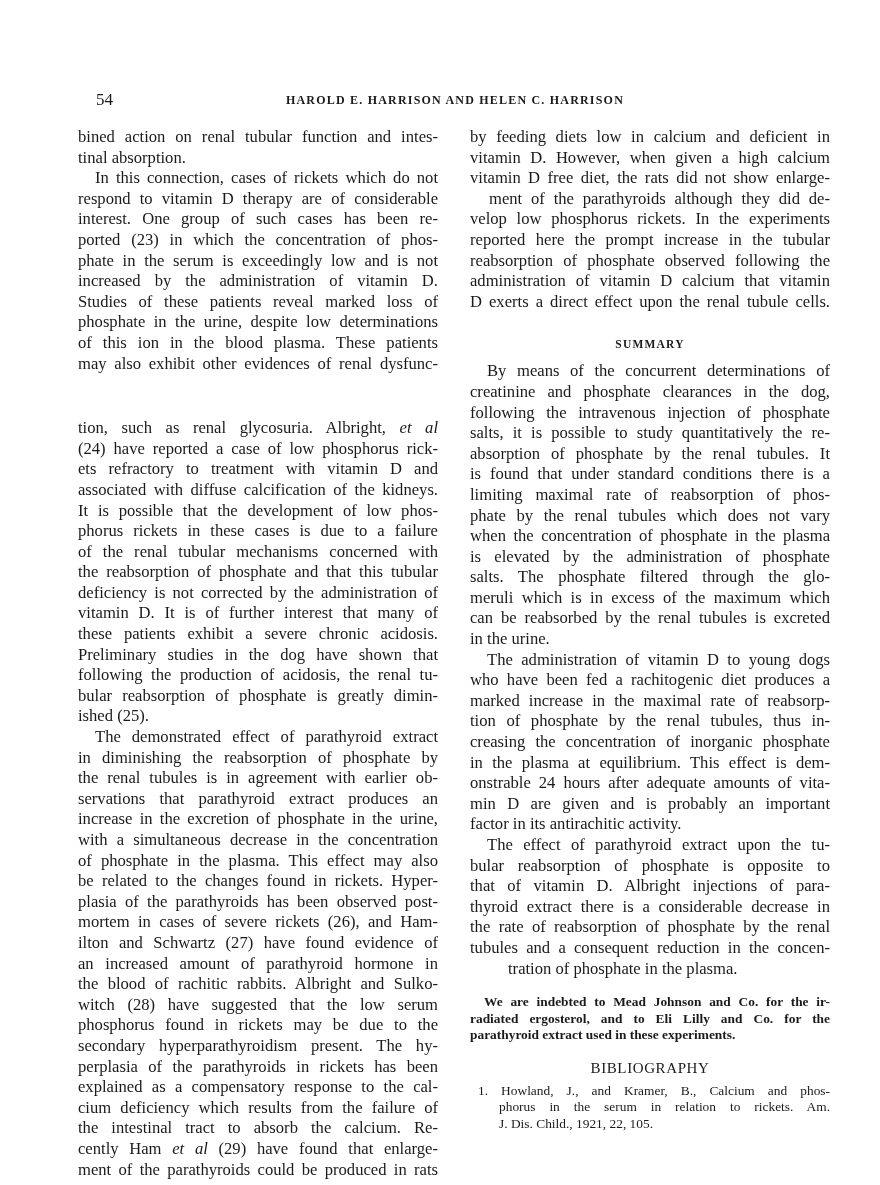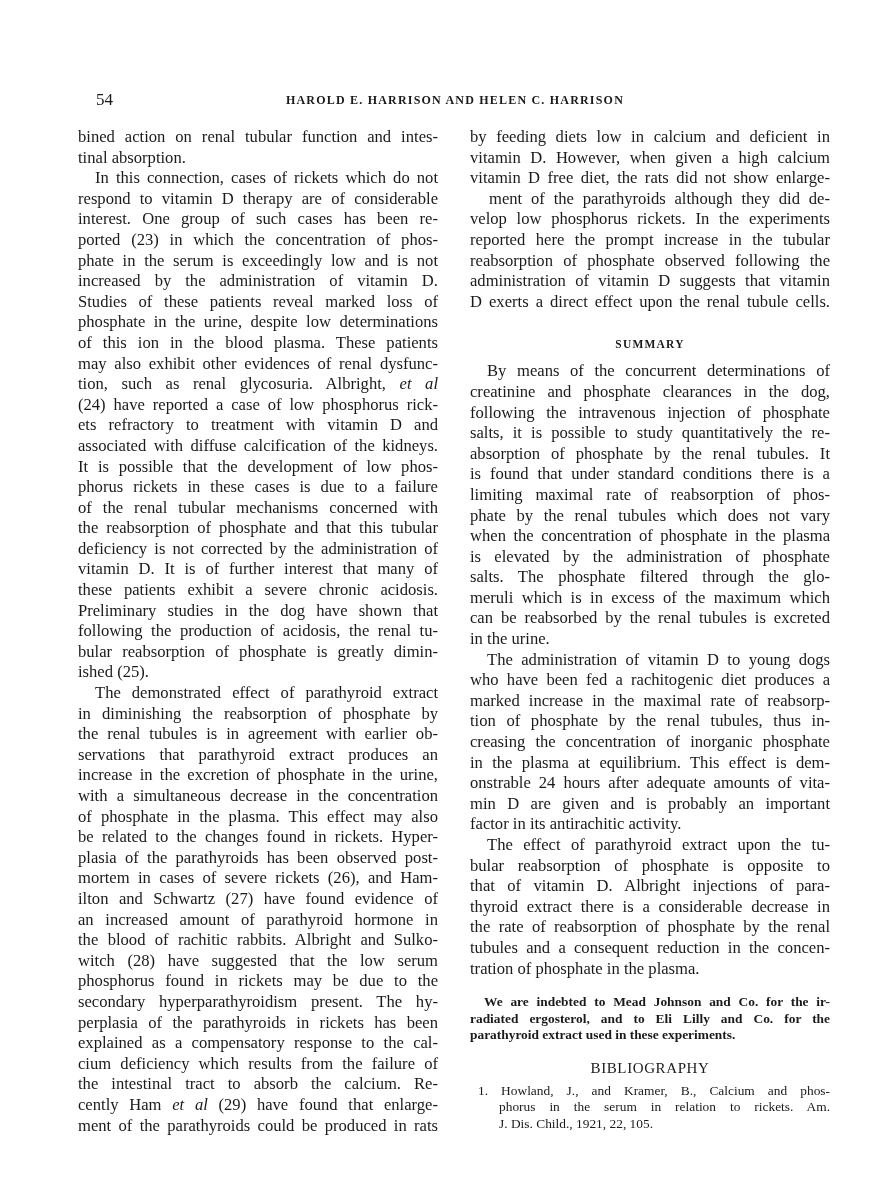--- a/index.html
+++ b/index.html
@@ -40,21 +40,21 @@
       <span class="line indent" style="white-space: normal;">In this connection, cases of rickets which do not</span>
       <span class="line" style="white-space: normal;">respond to vitamin D therapy are of considerable</span>
       <span class="line" style="white-space: normal;">interest.  One group of such cases has been re-</span>
       <span class="line" style="white-space: normal;">ported (23) in which the concentration of phos-</span>
       <span class="line" style="white-space: normal;">phate in the serum is exceedingly low and is not</span>
       <span class="line" style="white-space: normal;">increased by the administration of vitamin D.</span>
       <span class="line" style="white-space: normal;">Studies of these patients reveal marked loss of</span>
       <span class="line" style="white-space: normal;">phosphate in the urine, despite low determinations</span>
       <span class="line" style="white-space: normal;">of this ion in the blood plasma.  These patients</span>
       <span class="line" style="white-space: normal;">may also exhibit other evidences of renal dysfunc-</span>
-      <span class="line" style="white-space: normal;">tion, such as renal glycosuria.  Albright, <span class="em">et al</span></span>
+      <span class="line" style="white-space: normal; margin-top: 44px;">tion, such as renal glycosuria.  Albright, <span class="em">et al</span></span>
       <span class="line" style="white-space: normal;">(24) have reported a case of low phosphorus rick-</span>
       <span class="line" style="white-space: normal;">ets refractory to treatment with vitamin D and</span>
       <span class="line" style="white-space: normal;">associated with diffuse calcification of the kidneys.</span>
       <span class="line" style="white-space: normal;">It is possible that the development of low phos-</span>
       <span class="line" style="white-space: normal;">phorus rickets in these cases is due to a failure</span>
       <span class="line" style="white-space: normal;">of the renal tubular mechanisms concerned with</span>
       <span class="line" style="white-space: normal;">the reabsorption of phosphate and that this tubular</span>
       <span class="line" style="white-space: normal;">deficiency is not corrected by the administration of</span>
       <span class="line" style="white-space: normal;">vitamin D.  It is of further interest that many of</span>
       <span class="line" style="white-space: normal;">these patients exhibit a severe chronic acidosis.</span>
@@ -88,21 +88,21 @@
 
   <div class="col col-right">
     <div id="right-intro">
         <span class="line" style="white-space: normal;">by feeding diets low in calcium and deficient in</span>
         <span class="line" style="white-space: normal;">vitamin D.  However, when given a high calcium</span>
         <span class="line" style="white-space: normal;">vitamin D free diet, the rats did not show enlarge-</span>
         <span class="line" style="white-space: normal; margin-left: 19px;">ment of the parathyroids although they did de-</span>
         <span class="line" style="white-space: normal;">velop low phosphorus rickets.  In the experiments</span>
         <span class="line" style="white-space: normal;">reported here the prompt increase in the tubular</span>
         <span class="line" style="white-space: normal;">reabsorption of phosphate observed following the</span>
-        <span class="line" style="white-space: normal;">administration of vitamin D suggests that vitamin</span>
+        <span class="line" style="white-space: normal;">administration of vitamin D calcium that vitamin</span>
         <span class="line" style="white-space: normal;">D exerts a direct effect upon the renal tubule cells.</span>
       </div>
     <div class="spacer" style="height:22px;"></div>
     <div class="section-heading">SUMMARY</div>
     <div class="spacer" style="height:7px;"></div>
     <div id="right-summary">
         <span class="line indent" style="white-space: normal;">By means of the concurrent determinations of</span>
         <span class="line" style="white-space: normal;">creatinine and phosphate clearances in the dog,</span>
         <span class="line" style="white-space: normal;">following the intravenous injection of phosphate</span>
         <span class="line" style="white-space: normal;">salts, it is possible to study quantitatively the re-</span>
@@ -124,21 +124,21 @@
         <span class="line" style="white-space: normal;">in the plasma at equilibrium.  This effect is dem-</span>
         <span class="line" style="white-space: normal;">onstrable 24 hours after adequate amounts of vita-</span>
         <span class="line" style="white-space: normal;">min D are given and is probably an important</span>
         <span class="line last" style="white-space: normal;">factor in its antirachitic activity.</span>
         <span class="line indent" style="white-space: normal;">The effect of parathyroid extract upon the tu-</span>
         <span class="line" style="white-space: normal;">bular reabsorption of phosphate is opposite to</span>
         <span class="line" style="white-space: normal;">that of vitamin D.  Albright injections of para-</span>
         <span class="line" style="white-space: normal;">thyroid extract there is a considerable decrease in</span>
         <span class="line" style="white-space: normal;">the rate of reabsorption of phosphate by the renal</span>
         <span class="line" style="white-space: normal;">tubules and a consequent reduction in the concen-</span>
-        <span class="line last" style="white-space: normal;">tration of phosphate in the plasma.</span>
+        <span class="line last" style="white-space: normal; margin-left: 38px;">tration of phosphate in the plasma.</span>
       </div>
     <div class="spacer" style="height:15px;"></div>
     <div id="right-ack" class="small">
         <span class="line indent" style="white-space: normal;">We are indebted to Mead Johnson and Co. for the ir-</span>
         <span class="line" style="white-space: normal;">radiated ergosterol, and to Eli Lilly and Co. for the</span>
         <span class="line last" style="white-space: normal;">parathyroid extract used in these experiments.</span>
       </div>
     <div class="spacer" style="height:13px;"></div>
     <div class="biblio-heading">BIBLIOGRAPHY</div>
     <div class="spacer" style="height:4px;"></div>

